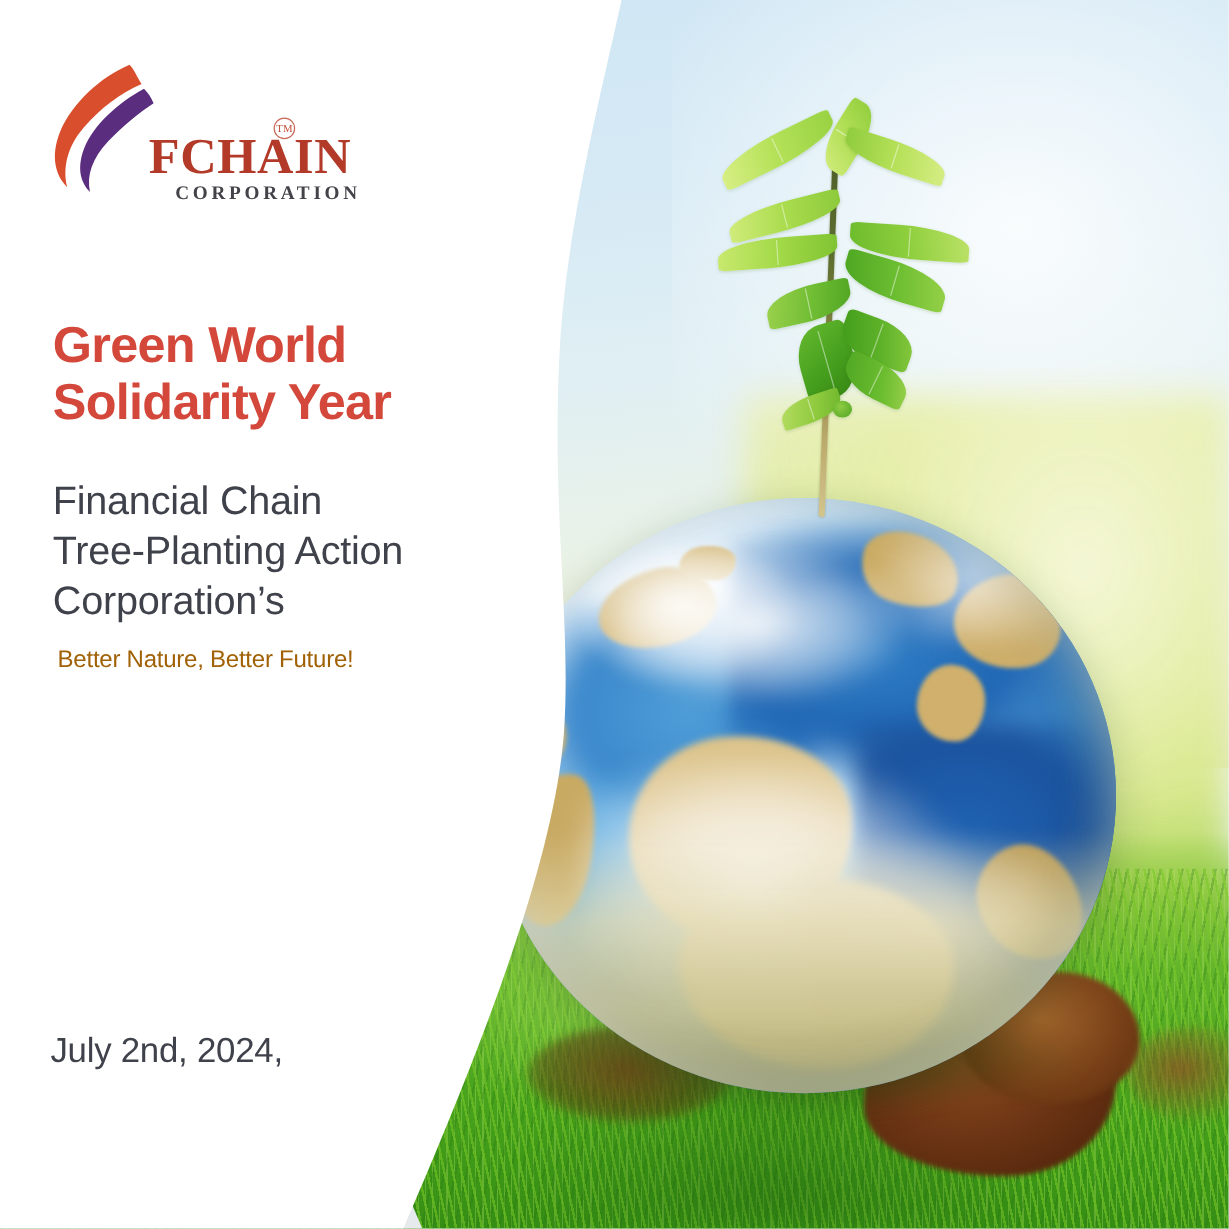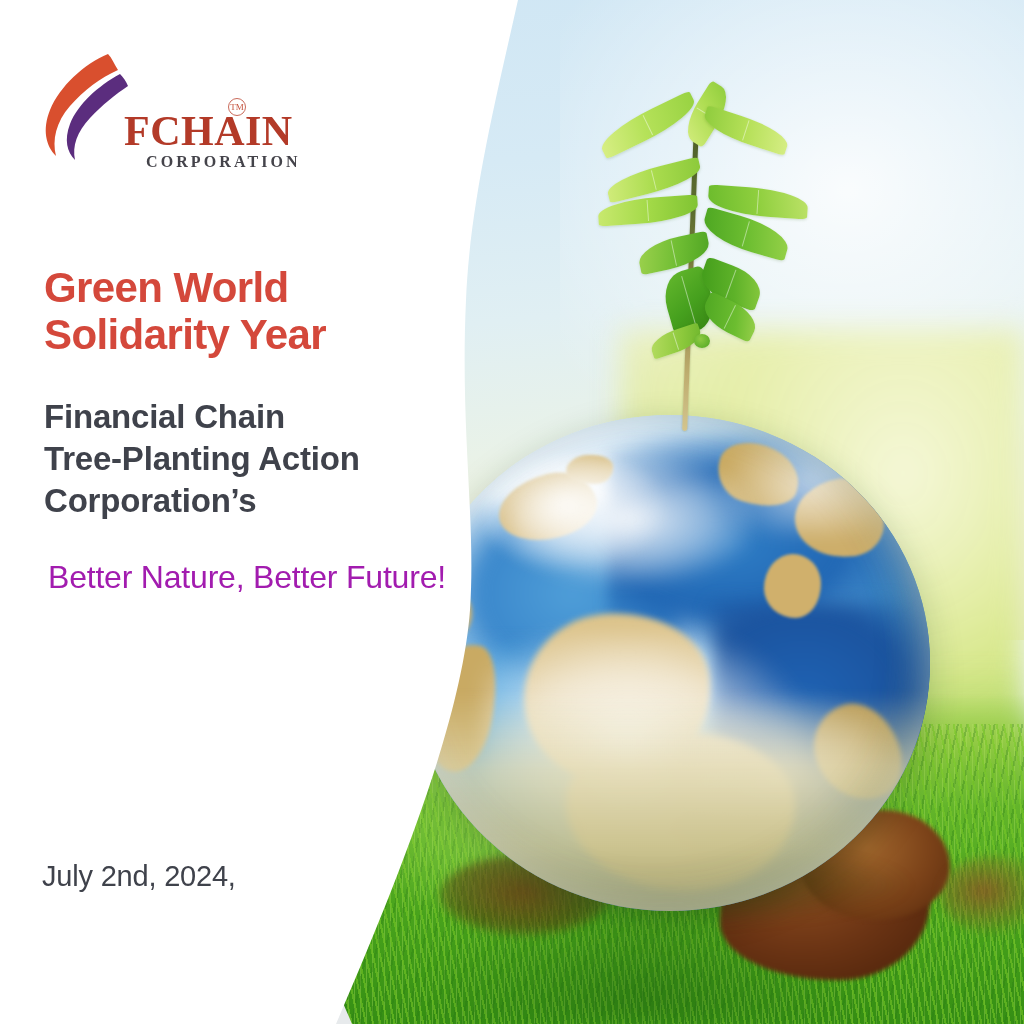--- a/index.html
+++ b/index.html
@@ -252,27 +252,27 @@
   }
 
   
   .headline {
     position:absolute; left:44px; top:264px; width:470px;
     font-size:42px; font-weight:700; line-height:1.12;
     color:#d4483b; letter-spacing:-.6px;
   }
   .subtitle {
     position:absolute; left:44px; top:396px; width:470px;
-    font-size:33px; font-weight:700; line-height:1.28;
+    font-size:33px; font-weight:400; line-height:1.28;
     color:#3f424b; letter-spacing:-.2px;
   }
   .tagline {
-    position:absolute; left:48px; top:558px; width:470px;
-    font-size:32px; font-weight:500; line-height:1.2;
-    color:#a21caf; letter-spacing:-.2px;
+    position:absolute; left:48px; top:538px; width:470px;
+    font-size:20px; font-weight:500; line-height:1.2;
+    color:#a16207; letter-spacing:-.2px;
   }
   .eventinfo {
     position:absolute; left:42px; top:858px; width:330px;
     font-size:29px; font-weight:400; line-height:1.28;
     color:#3f424b; letter-spacing:-.2px;
   }
 </style>
 </head>
 <body>
 

